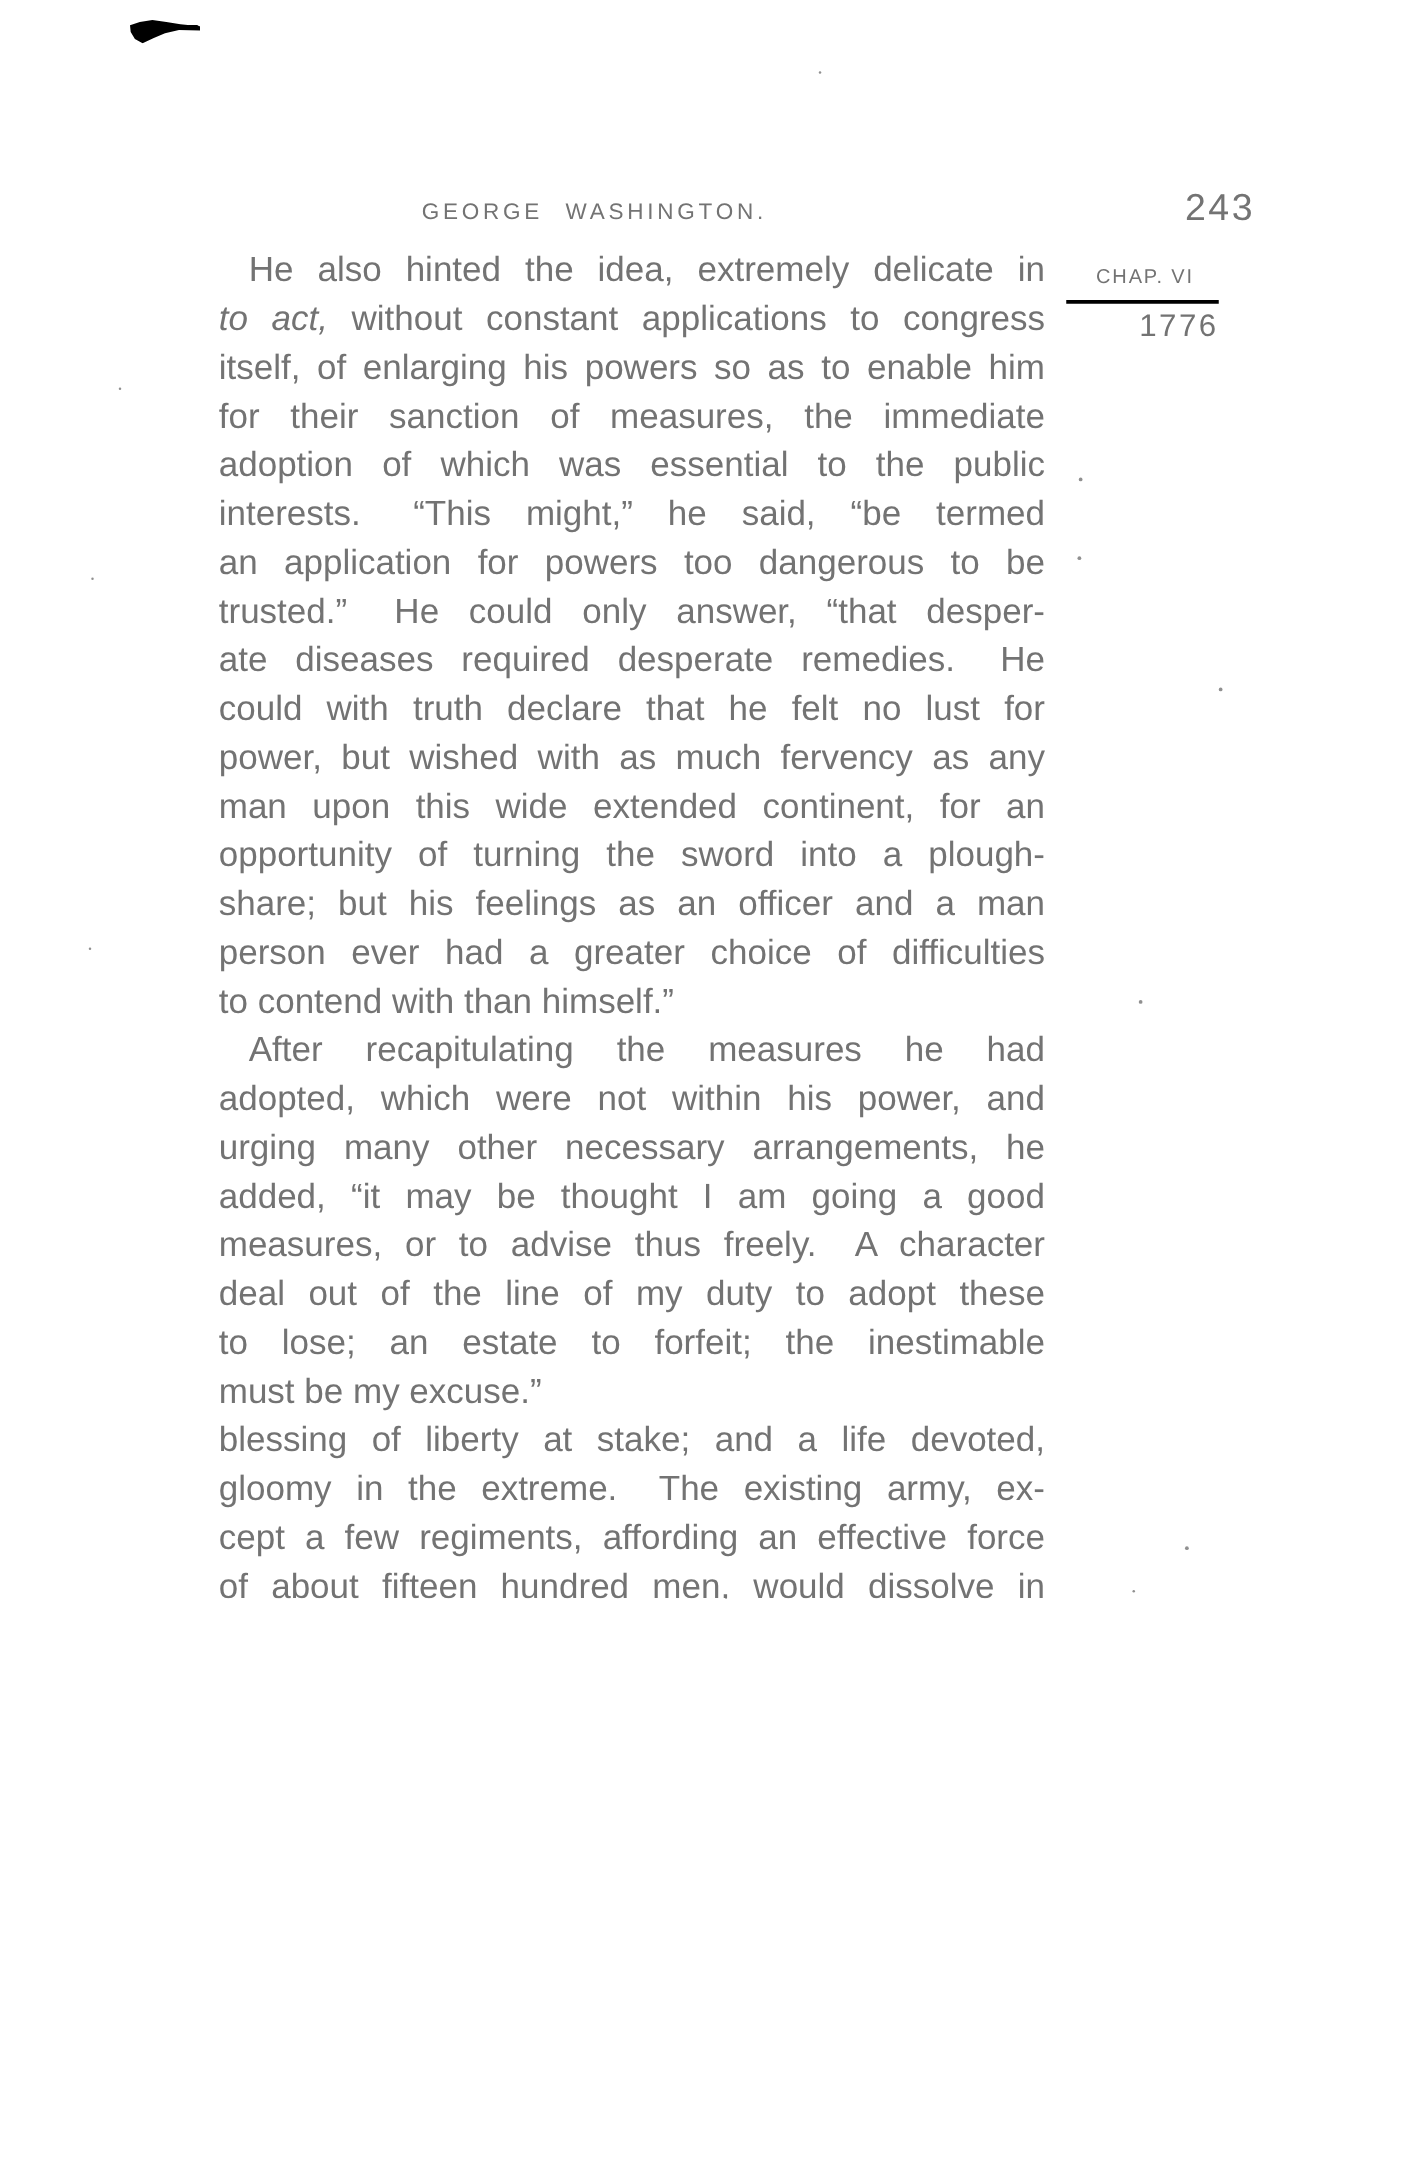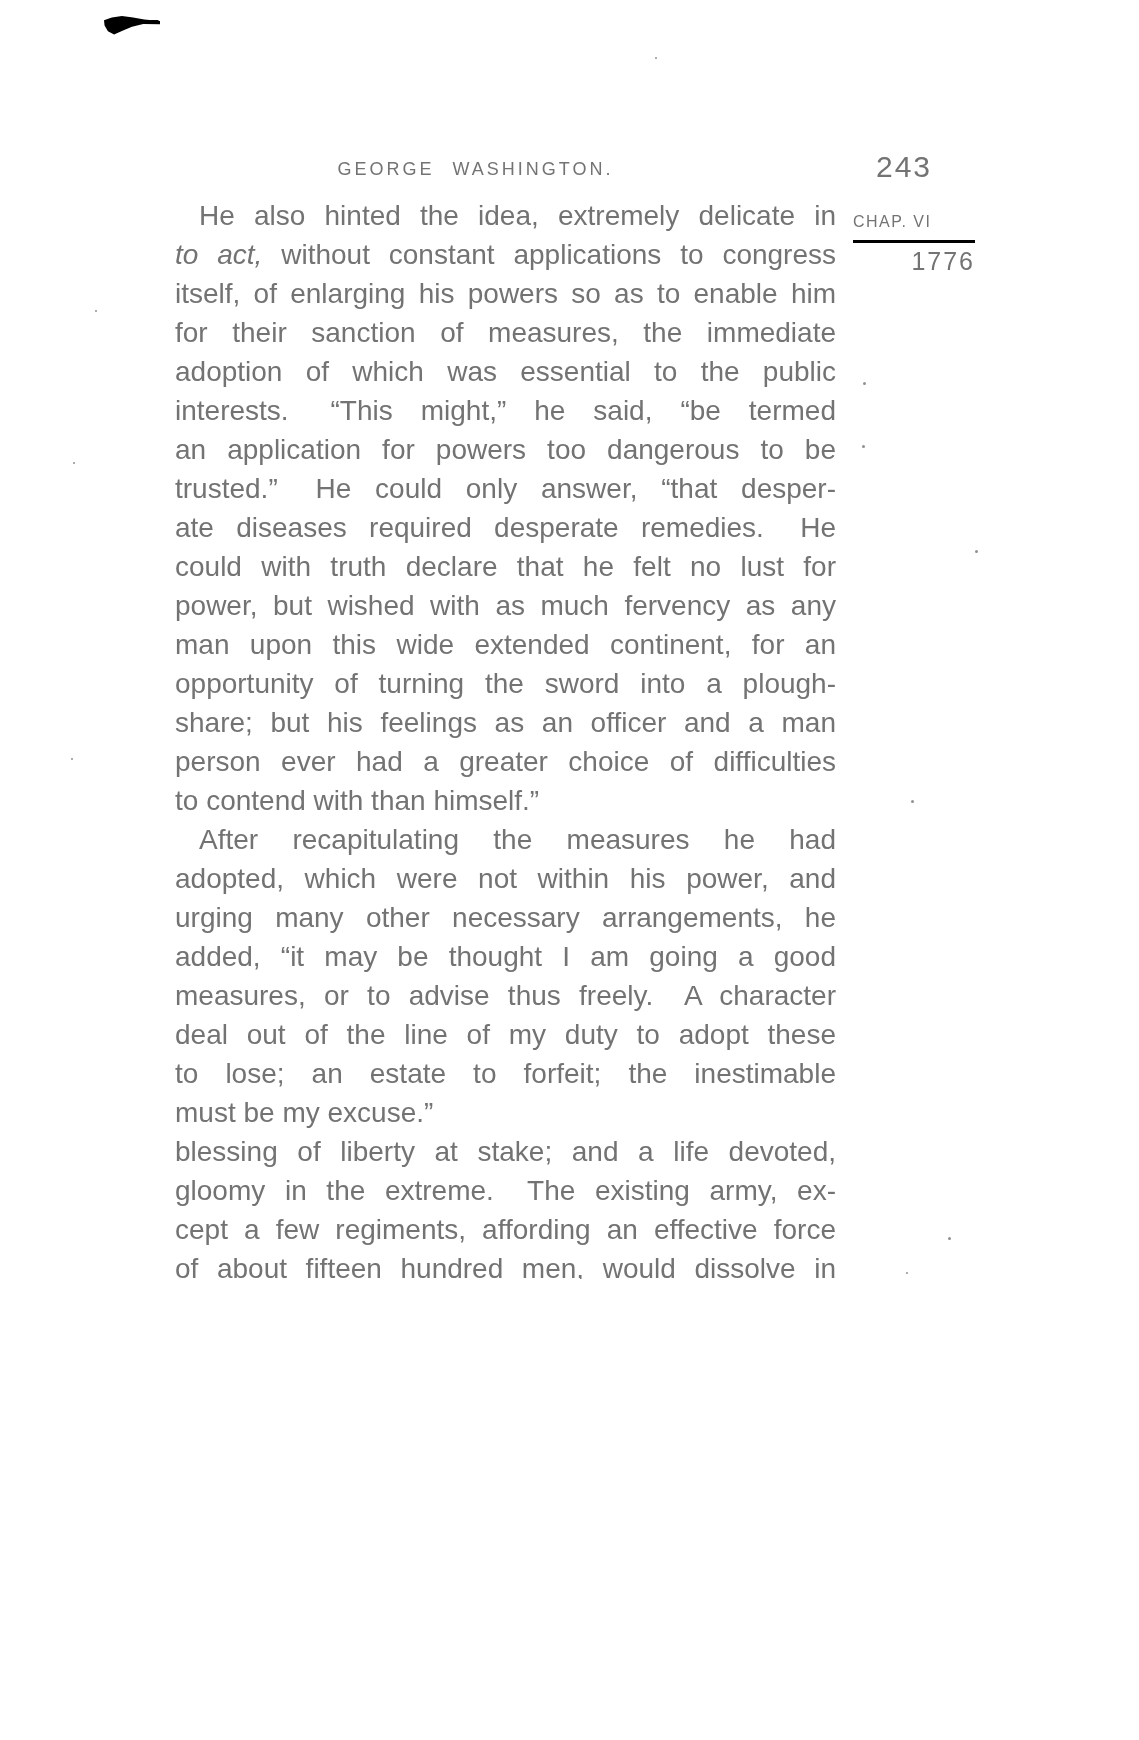--- a/index.html
+++ b/index.html
@@ -18,30 +18,31 @@
     position: absolute;
     left: 145px; top: 159px; width: 661px;
     text-align: center;
     font-size: 18px;
     letter-spacing: 3px;
     word-spacing: 10px;
     white-space: nowrap;
   }
   .page-number {
     position: absolute;
-    left: 876px; top: 150px;
+    left: 948px; top: 150px;
     font-size: 30px;
     letter-spacing: 2px;
   }
 
   
   .margin-note { position: absolute; left: 853px; top: 213px; width: 126px; }
   .margin-chapter {
     font-size: 16px;
     letter-spacing: 1.5px;
+    text-align: center;
     white-space: nowrap;
   }
   .margin-rule { height: 3px; background: #000; margin-top: 9px; width: 122px; }
   .margin-year {
     margin-top: 4px;
     width: 122px;
     text-align: right;
     font-size: 25px;
     letter-spacing: 2px;
   }

